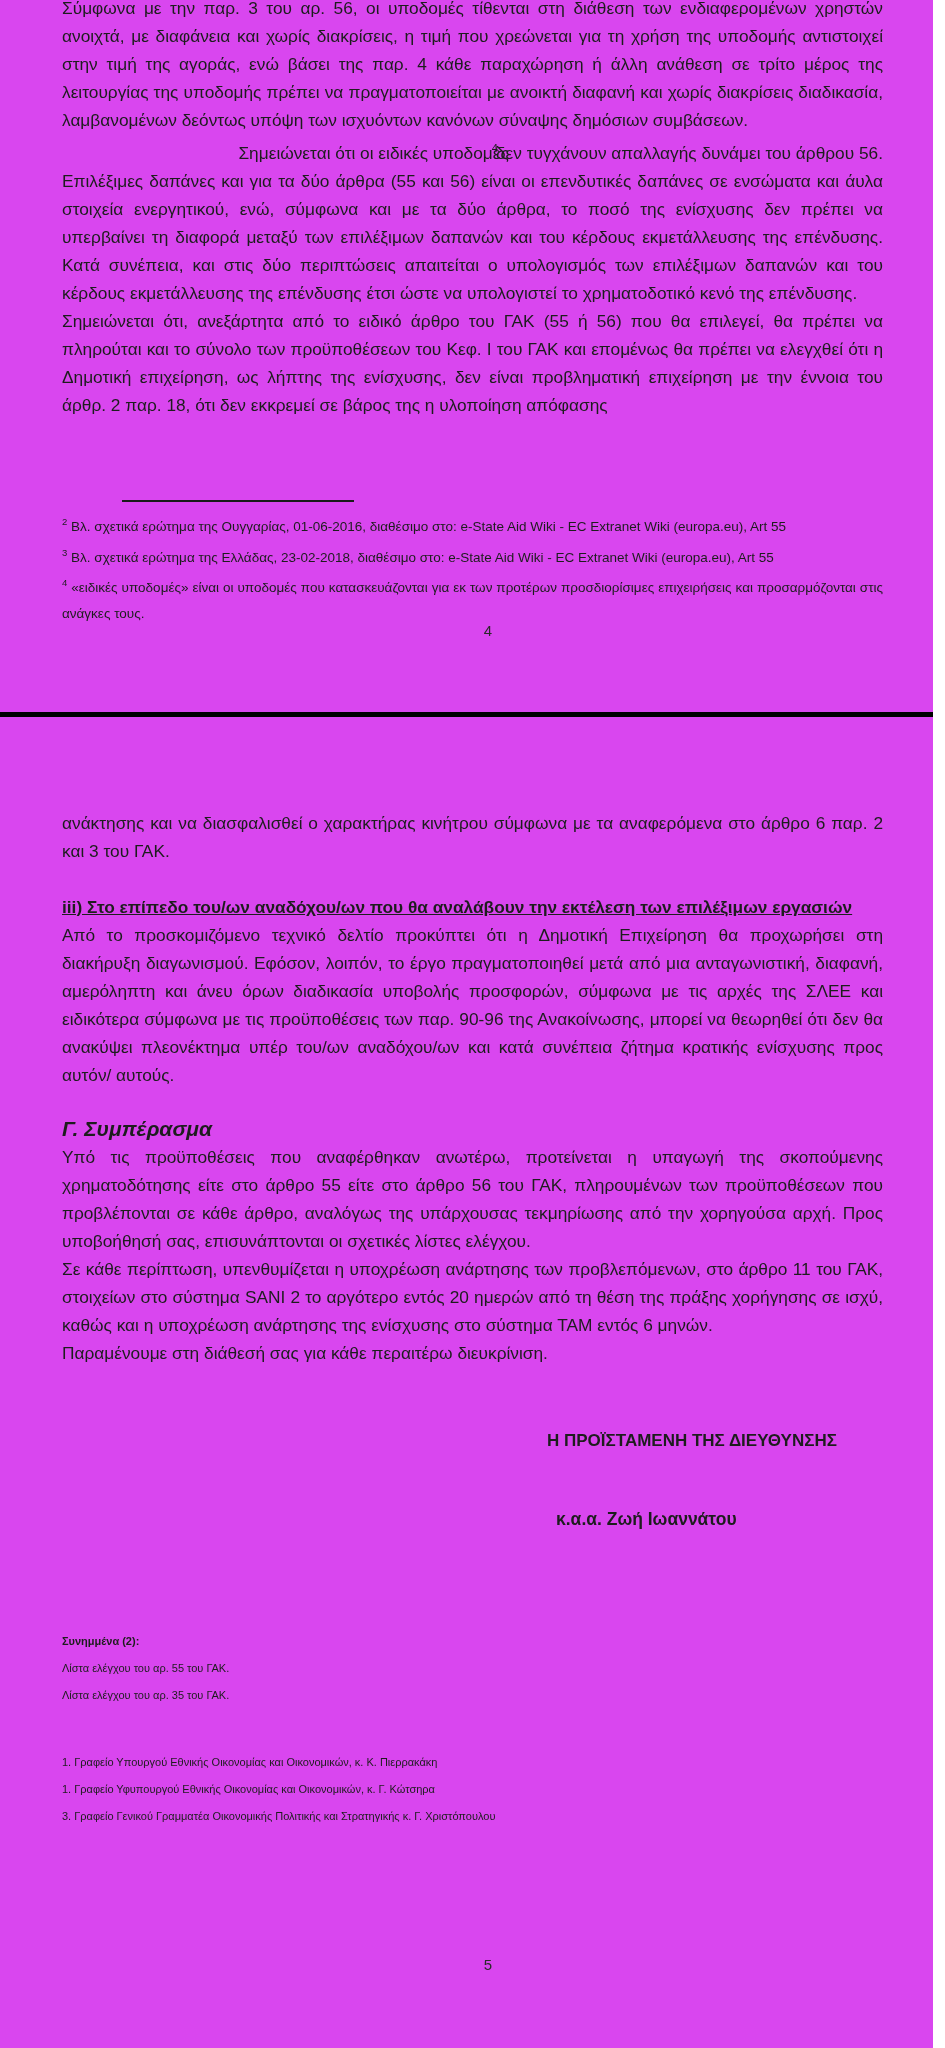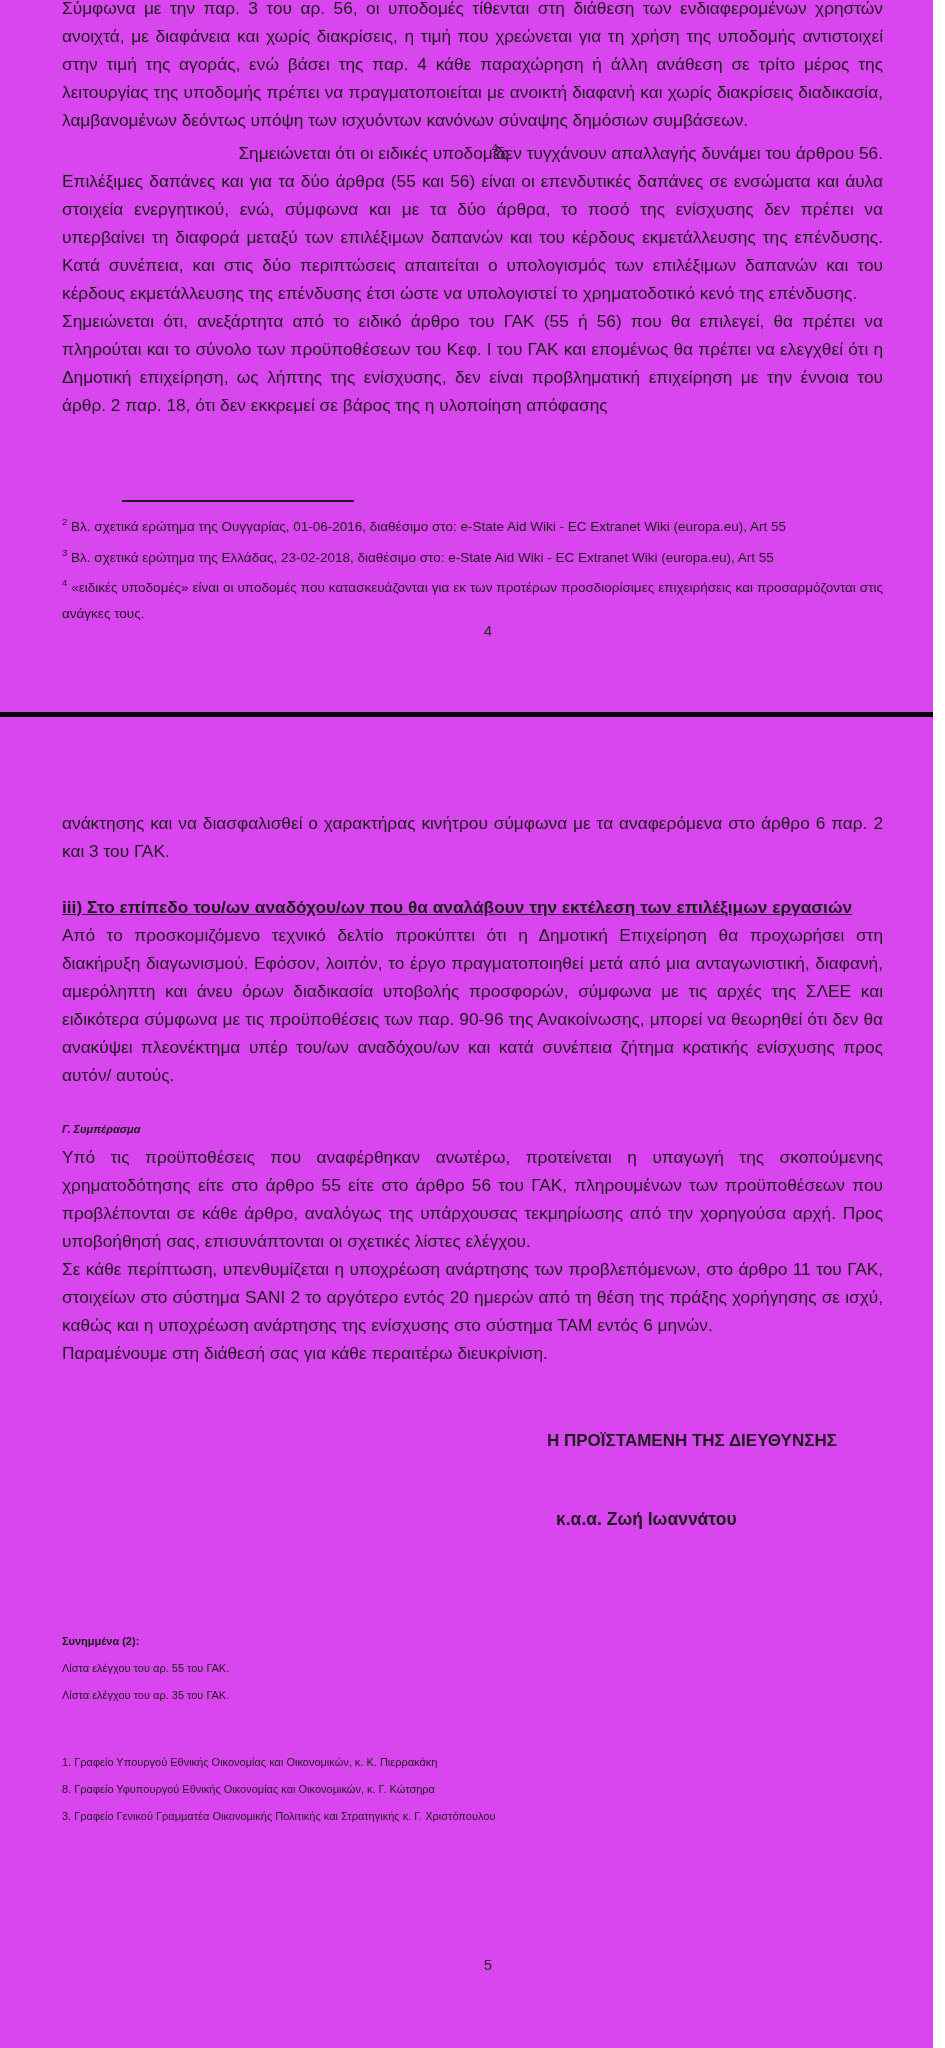--- a/index.html
+++ b/index.html
@@ -78,21 +78,21 @@
   .h-iii {
     margin: 28px 0 0 0;
     font-size: 17.3px;
     line-height: 28px;
     font-weight: bold;
     text-align: left;
     text-decoration: underline;
   }
   .h-conclusion {
     margin: 26px 0 0 0;
-    font-size: 11px;
+    font-size: 21px;
     line-height: 28px;
     font-weight: bold;
     font-style: italic;
   }
 
   .sig-title {
     position: absolute;
     top: 1431px; left: 547px;
     font-size: 17px;
     font-weight: bold;
@@ -149,19 +149,19 @@
   <div class="sig-name">κ.α.α. Ζωή Ιωαννάτου</div>
 
   <div class="col list-block attachments">
     <p class="label">Συνημμένα (2):</p>
     <p>Λίστα ελέγχου του αρ. 55 του ΓΑΚ.</p>
     <p>Λίστα ελέγχου του αρ. 35 του ΓΑΚ.</p>
   </div>
 
   <div class="col list-block distribution">
     <p>1. Γραφείο Υπουργού Εθνικής Οικονομίας και Οικονομικών, κ. Κ. Πιερρακάκη</p>
-    <p>8. Γραφείο Υφυπουργού Εθνικής Οικονομίας και Οικονομικών, κ. Γ. Κώτσηρα</p>
+    <p>1. Γραφείο Υφυπουργού Εθνικής Οικονομίας και Οικονομικών, κ. Γ. Κώτσηρα</p>
     <p>3. Γραφείο Γενικού Γραμματέα Οικονομικής Πολιτικής και Στρατηγικής κ. Γ. Χριστόπουλου</p>
   </div>
 
   <div class="pagenum pagenum5">5</div>
 
 </div>
 
 </body></html>

